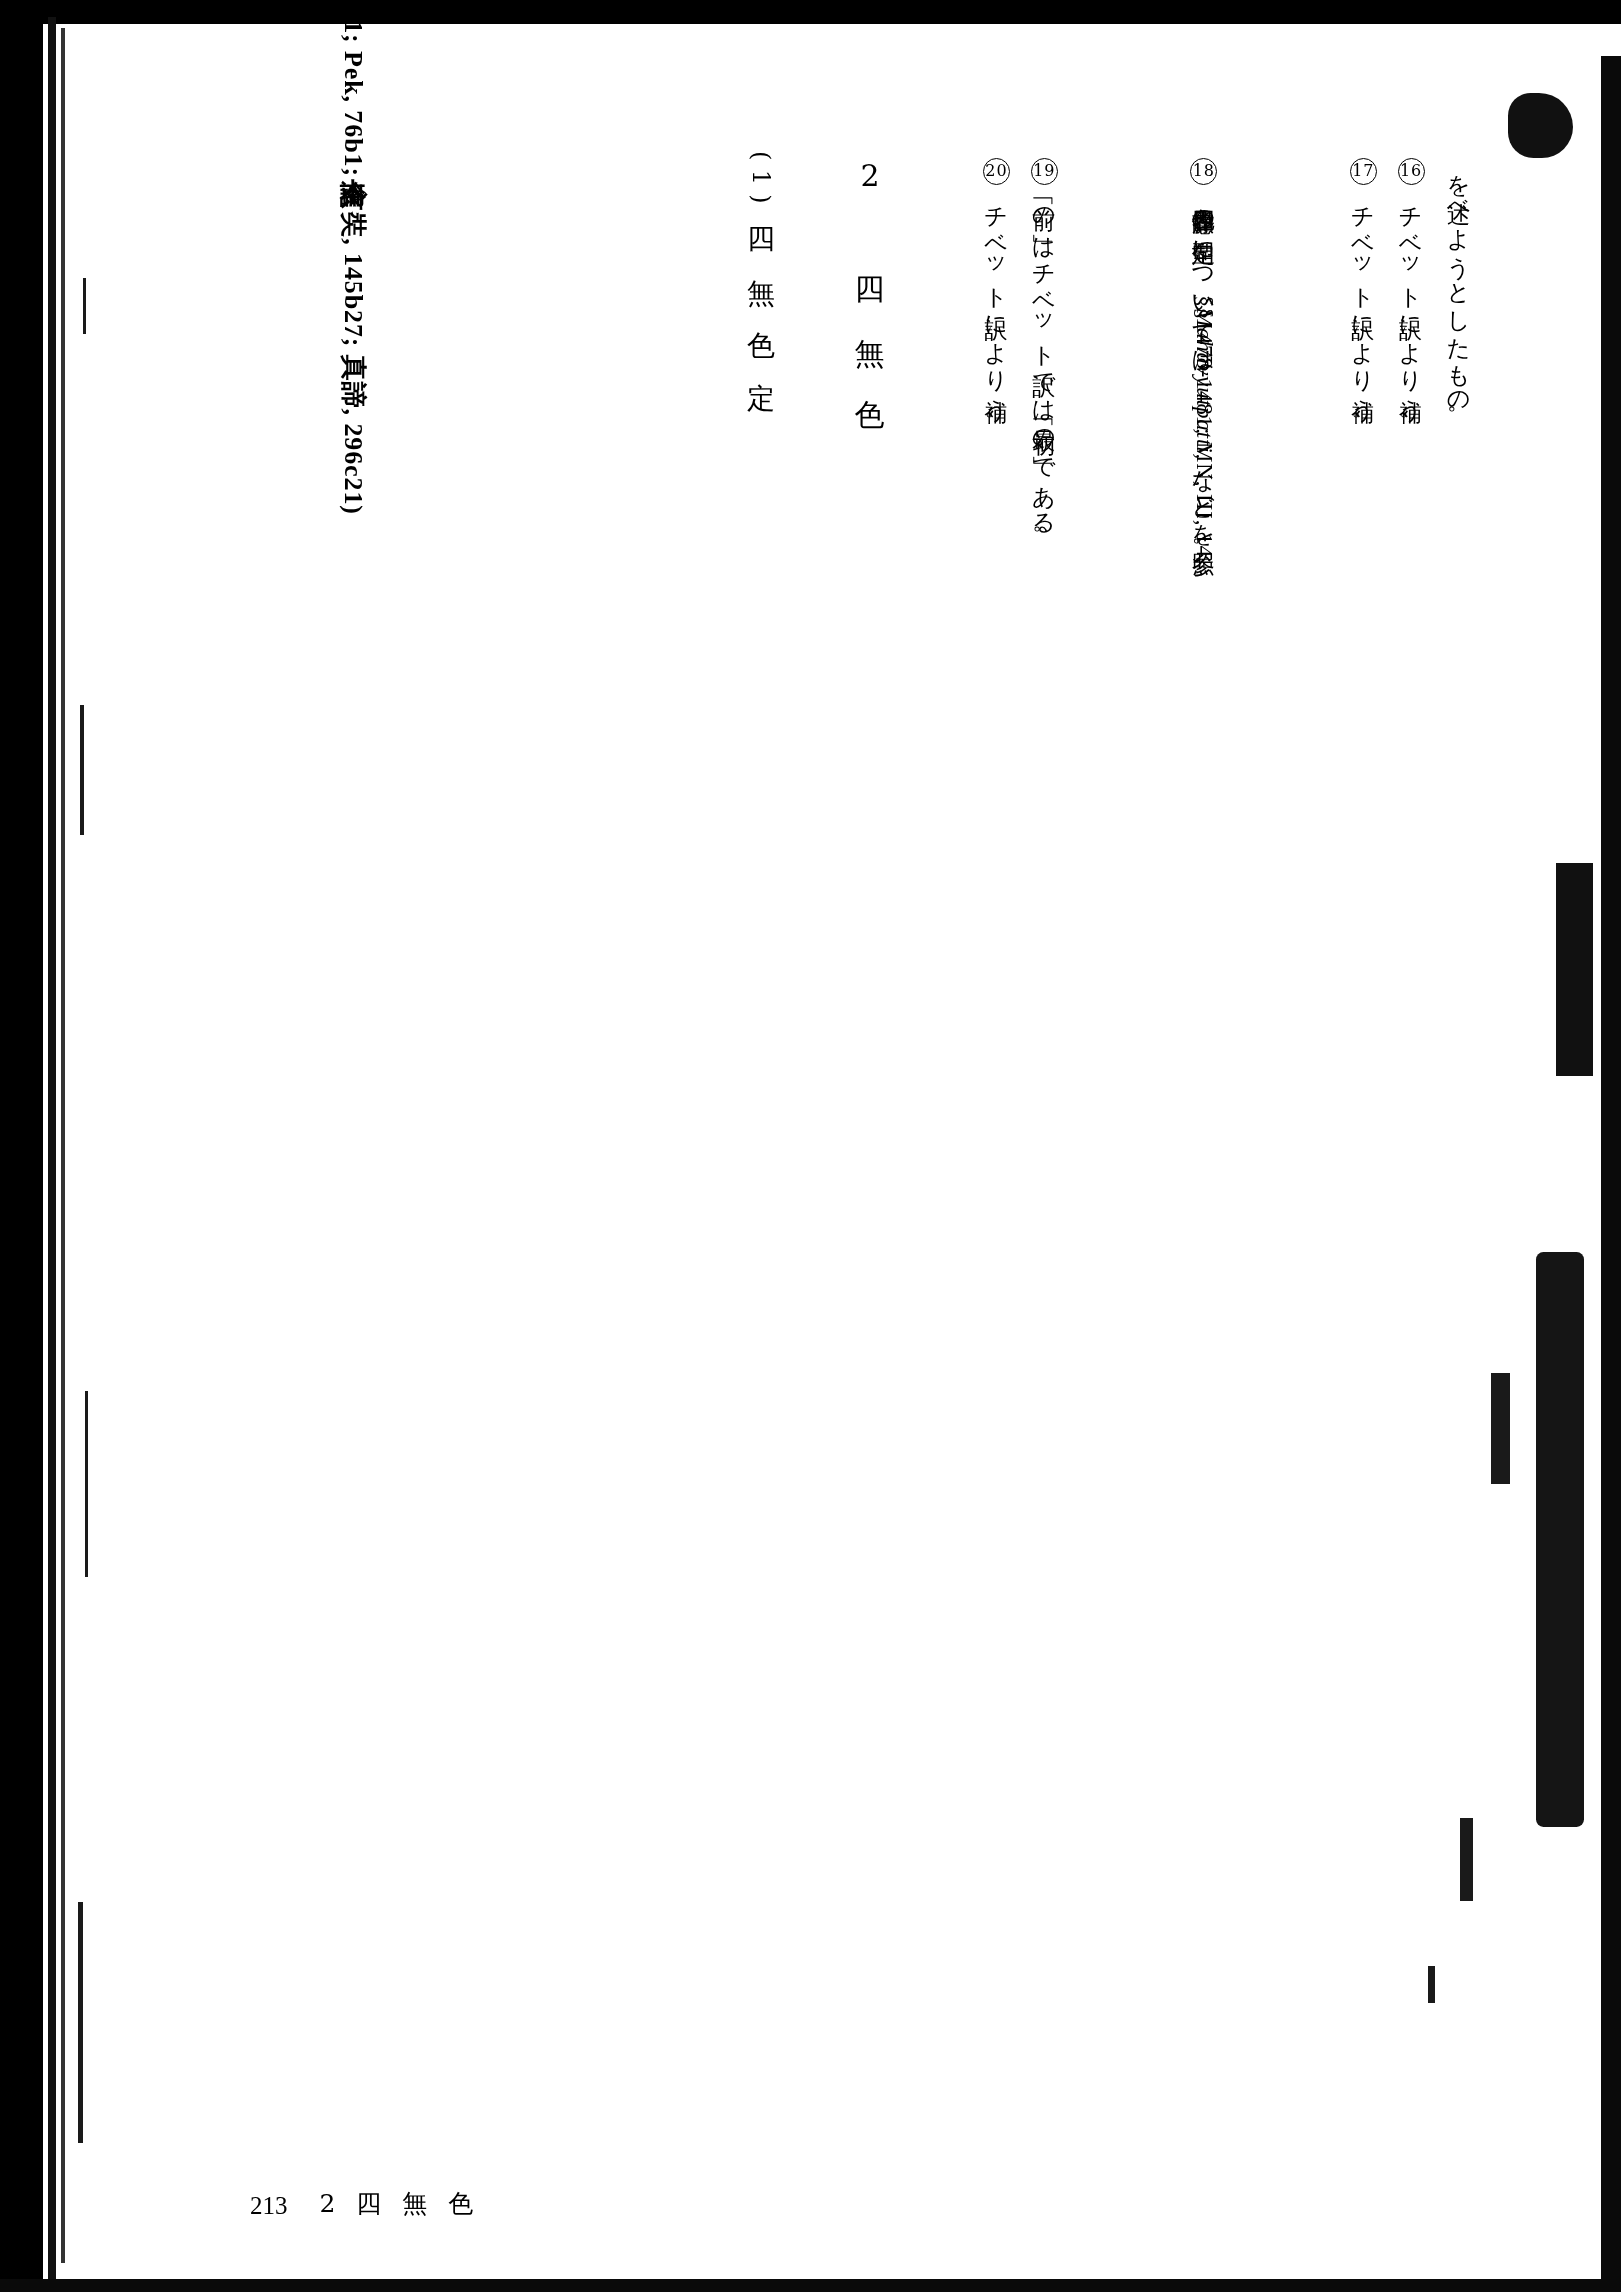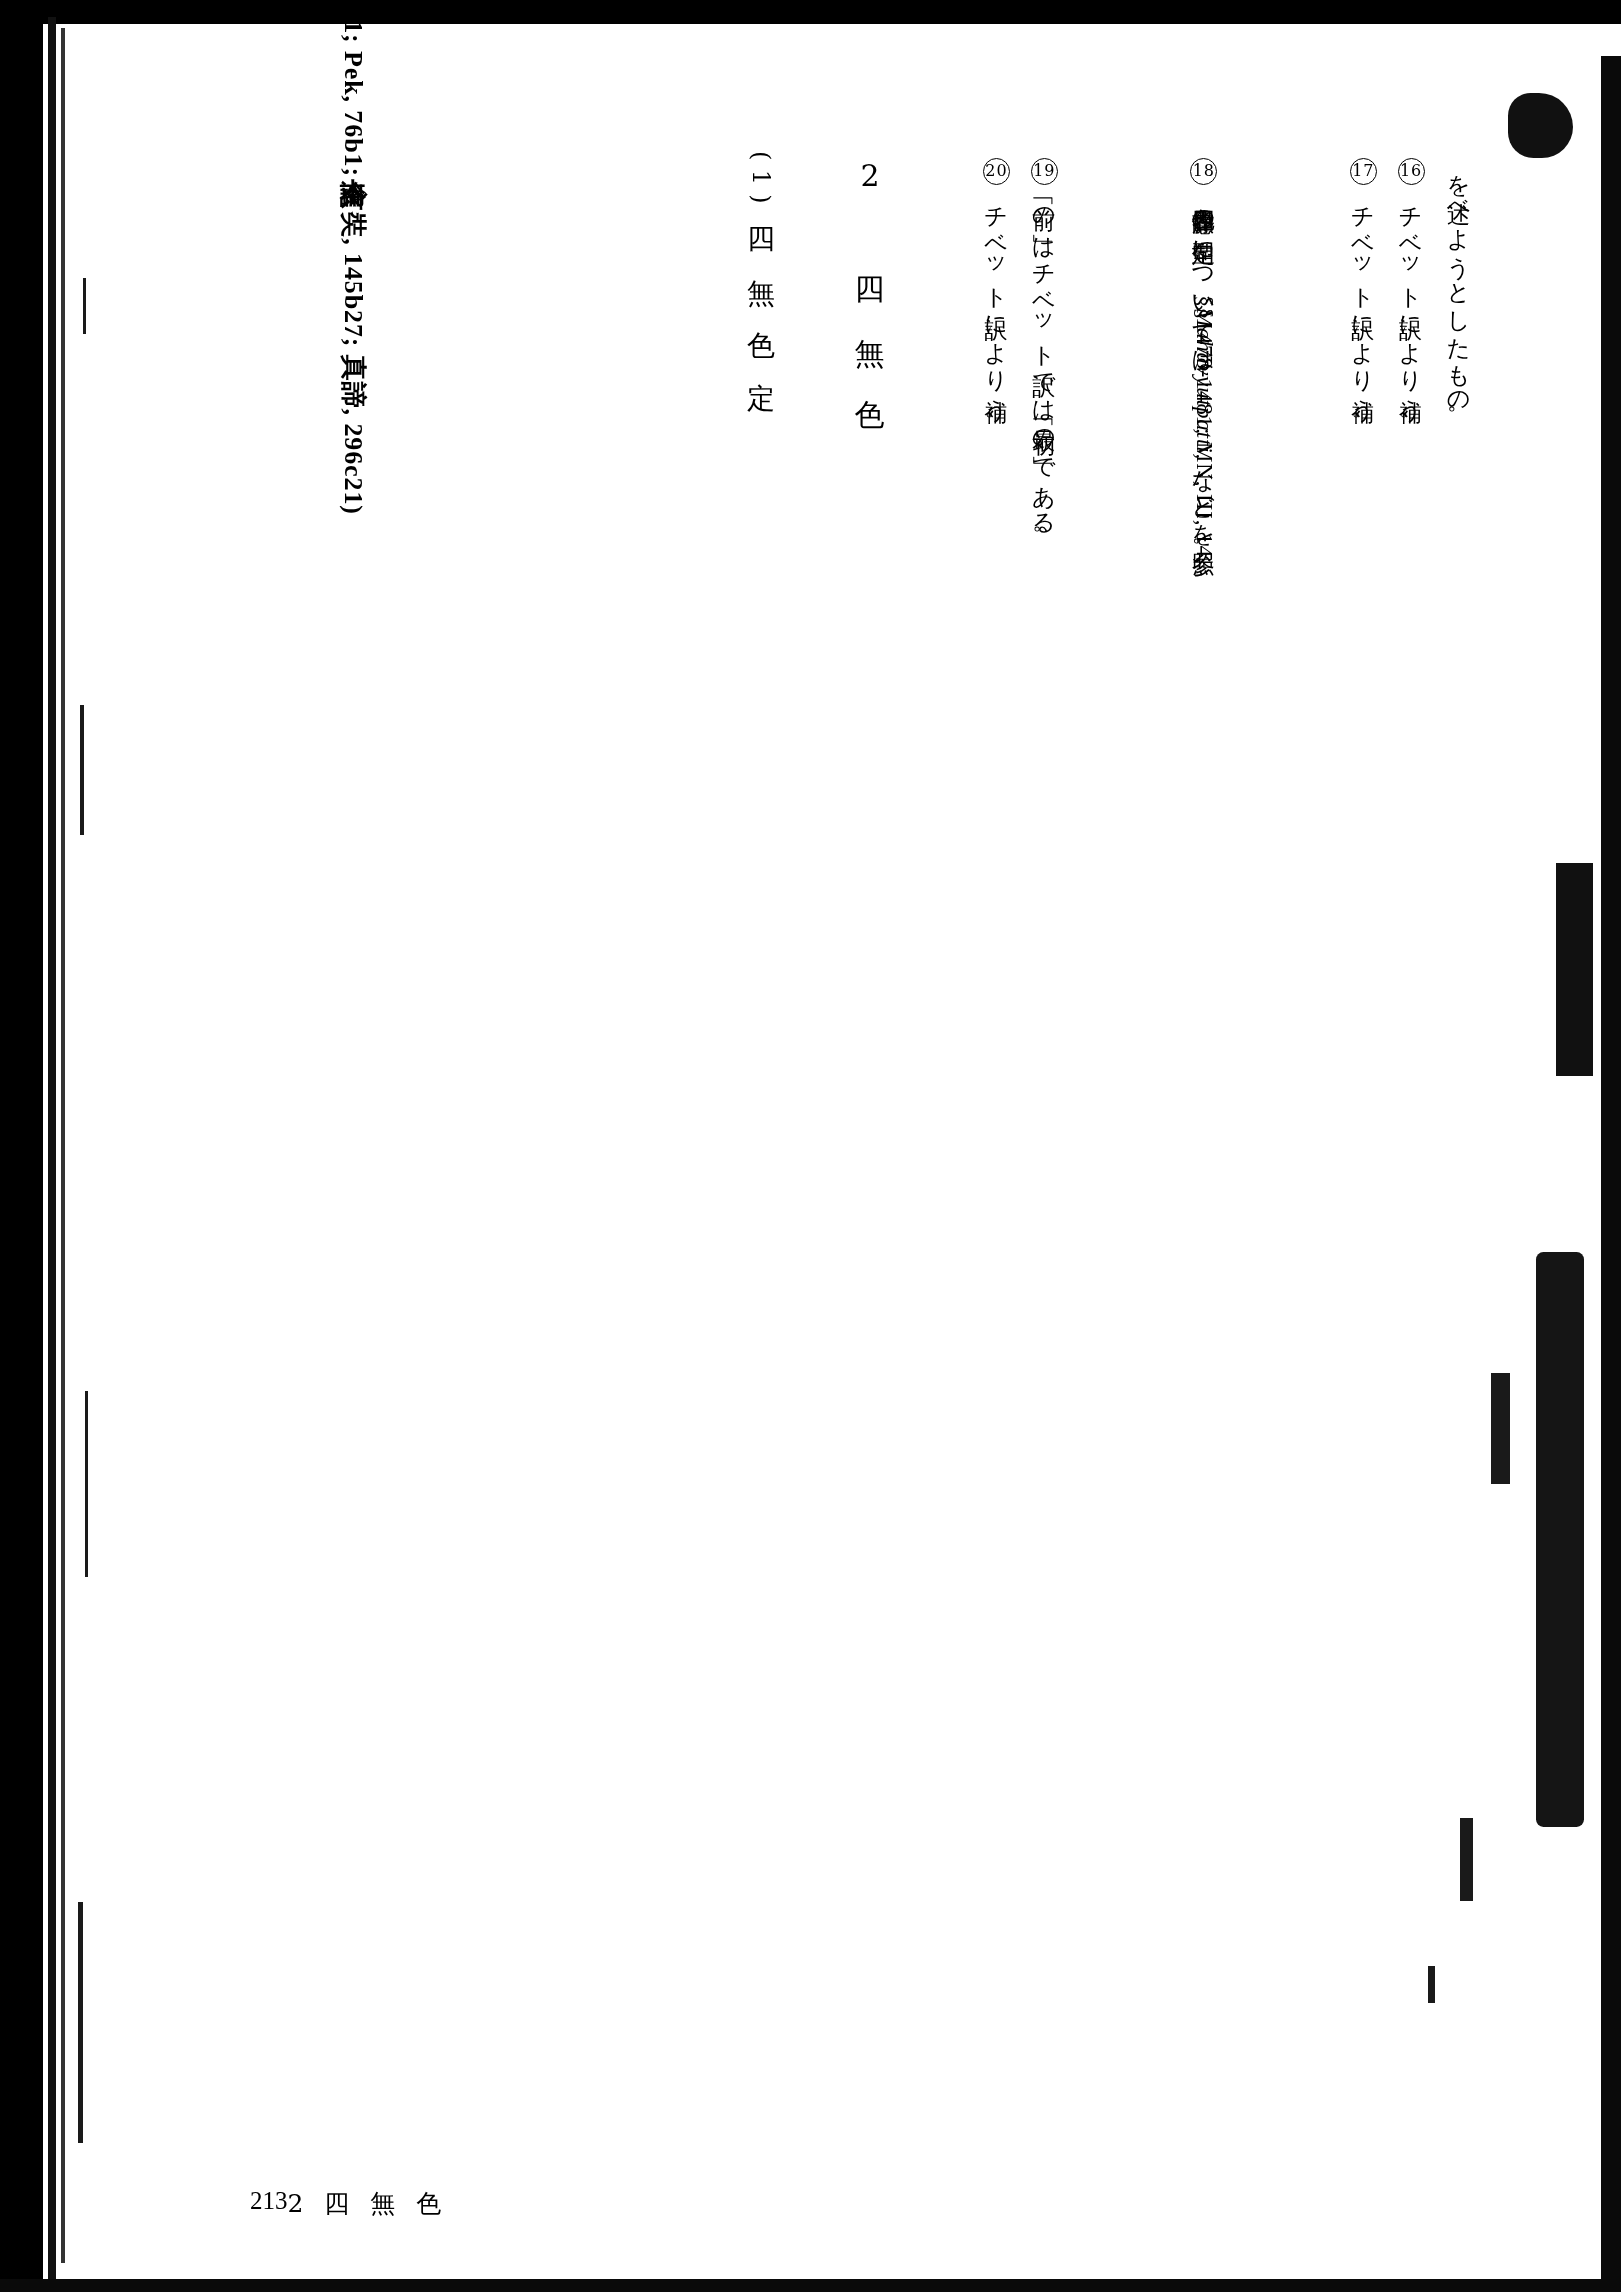--- a/index.html
+++ b/index.html
@@ -175,21 +175,22 @@
     font-weight: bold;
     line-height: 2.05;
   }
 
   
   .footer {
     position: absolute;
     left: 250px;
     bottom: 72px;
     display: flex;
-    align-items: flex-start;
+    align-items: flex-end;
+    gap: 32px;
     font-family: "DejaVu Serif", "Liberation Serif", serif;
     font-size: 25px;
   }
   .footer .pageno { font-family: "Liberation Serif", serif; }
   .footer .ftitle { letter-spacing: 6.5px; }
 </style>
 </head>
 <body>
 
 <div class="page">

